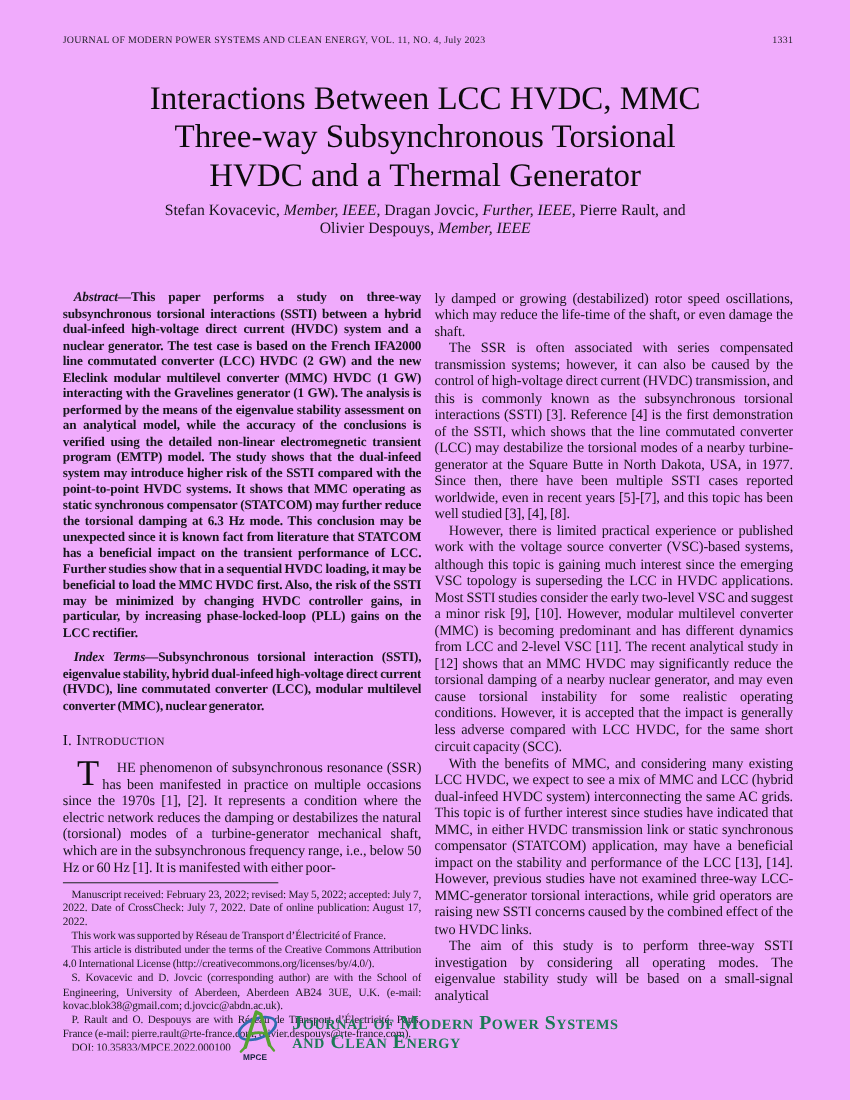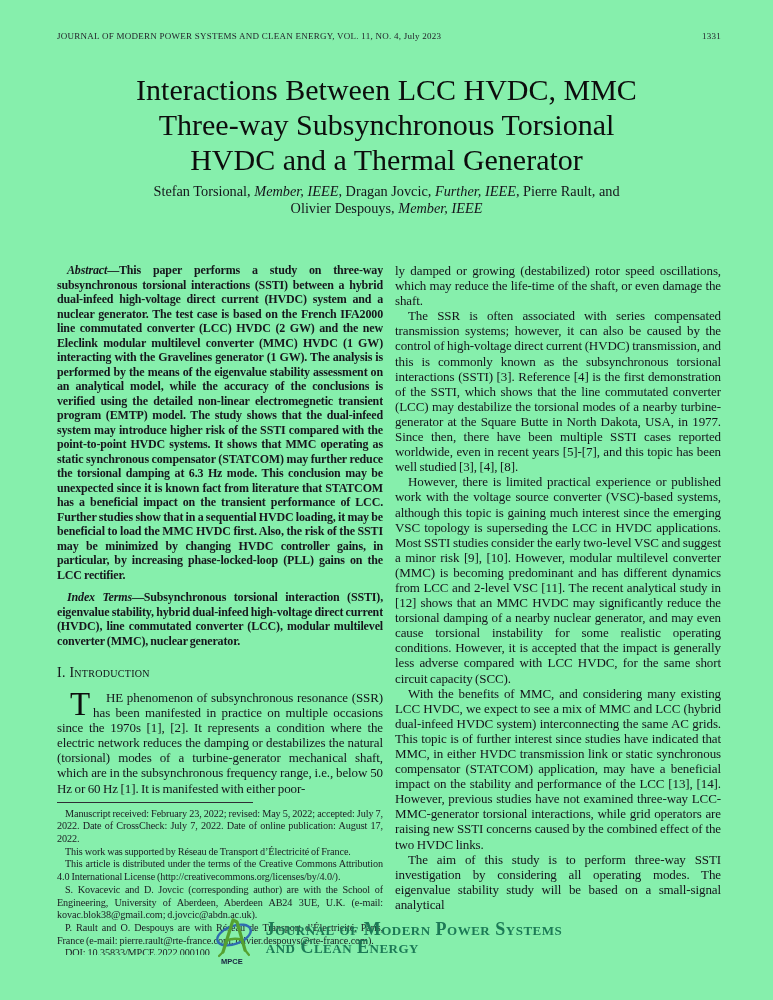--- a/index.html
+++ b/index.html
@@ -1,17 +1,17 @@
 <!DOCTYPE html>
 <html lang="en-US"><head>
 <meta charset="utf-8">
 <style>
   html,body{margin:0;padding:0;background:#e9e9e9;}
   .page{
-    position:relative;width:773px;height:1000px;background:#86efac;
+    position:relative;width:773px;height:1000px;background:#f0abfc;
     margin:0 auto;overflow:hidden;
     font-family:"Liberation Serif","DejaVu Serif",serif;color:#111;
   }
   
   .runhead{
     position:absolute;top:31px;left:57px;width:664px;
     display:flex;justify-content:space-between;align-items:baseline;
     font-size:9px;letter-spacing:0.25px;color:#23232b;
   }
   
@@ -84,21 +84,21 @@
     <span>1331</span>
   </div>
 
   <div class="title">
       <div>Interactions Between LCC HVDC, MMC</div>
       <div>Three-way Subsynchronous Torsional</div>
       <div>HVDC and a Thermal Generator</div>
     </div>
 
   <div class="authors">
-    <p><span>Stefan Torsional, </span><span class="it">Member, IEEE</span><span>, Dragan Jovcic, </span><span class="it">Further, IEEE</span><span>, Pierre Rault, and</span></p>
+    <p><span>Stefan Kovacevic, </span><span class="it">Member, IEEE</span><span>, Dragan Jovcic, </span><span class="it">Further, IEEE</span><span>, Pierre Rault, and</span></p>
     <p><span>Olivier Despouys, </span><span class="it">Member, IEEE</span></p>
   </div>
 
   <div class="columns">
 
     <div class="col col-left">
       <p class="abstract-par">
         <span class="lead-label">Abstract</span><span>—This paper performs a study on three-way subsynchronous torsional interactions (SSTI) between a hybrid dual-infeed high-voltage direct current (HVDC) system and a nuclear generator. The test case is based on the French IFA2000 line commutated converter (LCC) HVDC (2 GW) and the new Eleclink modular multilevel converter (MMC) HVDC (1 GW) interacting with the Gravelines generator (1 GW). The analysis is performed by the means of the eigenvalue stability assessment on an analytical model, while the accuracy of the conclusions is verified using the detailed non-linear electromegnetic transient program (EMTP) model. The study shows that the dual-infeed system may introduce higher risk of the SSTI compared with the point-to-point HVDC systems. It shows that MMC operating as static synchronous compensator (STATCOM) may further reduce the torsional damping at 6.3 Hz mode. This conclusion may be unexpected since it is known fact from literature that STATCOM has a beneficial impact on the transient performance of LCC. Further studies show that in a sequential HVDC loading, it may be beneficial to load the MMC HVDC first. Also, the risk of the SSTI may be minimized by changing HVDC controller gains, in particular, by increasing phase-locked-loop (PLL) gains on the LCC rectifier.</span>
       </p>
       <p class="index-par">

